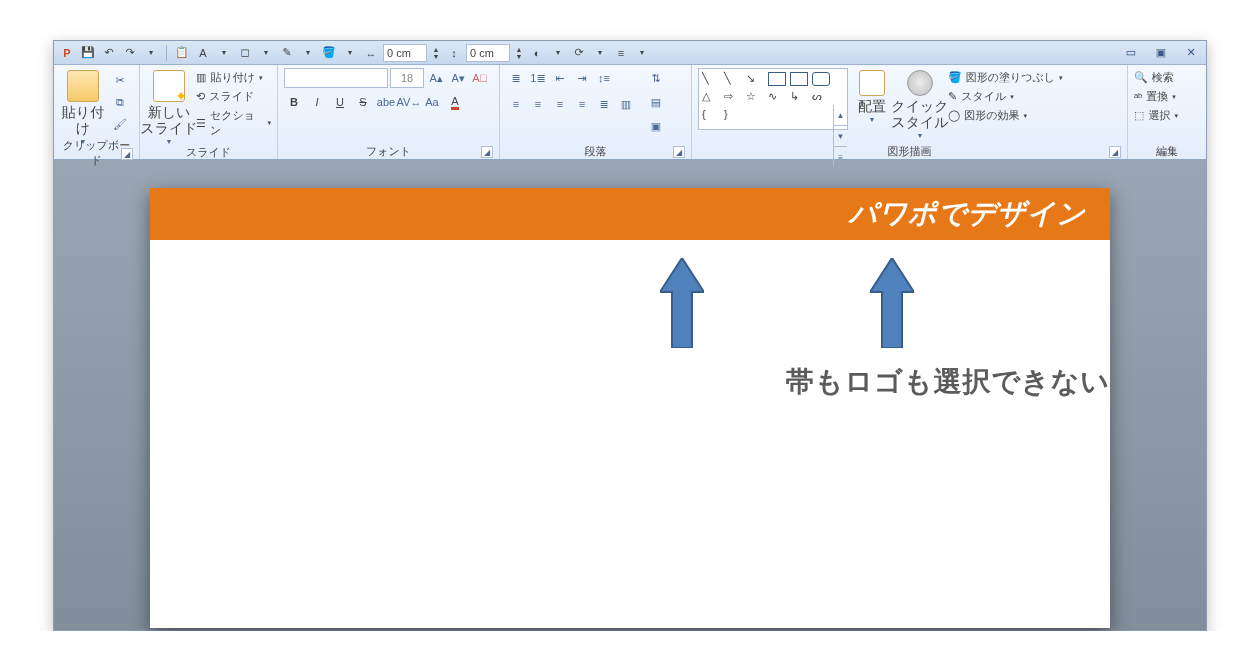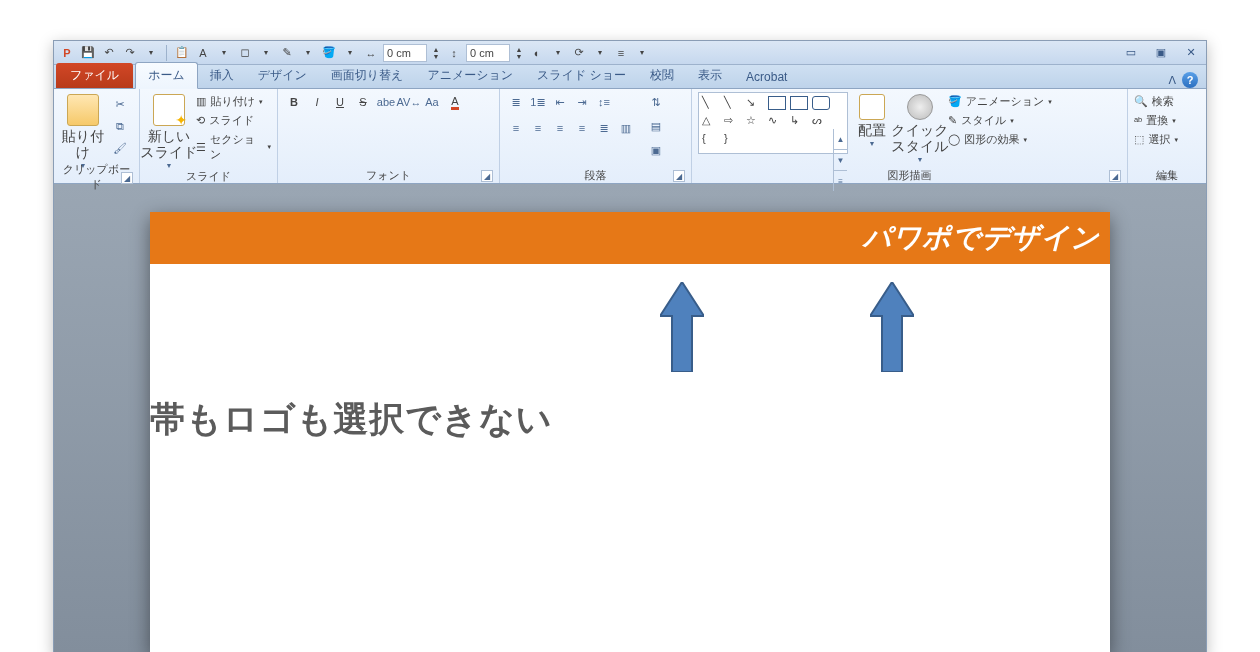--- a/index.html
+++ b/index.html
@@ -35,23 +35,23 @@
 .col{display:flex;flex-direction:column;gap:2px}
 .combo{height:20px;border:1px solid #aebfd5;background:#fff;display:flex;align-items:center;padding:0 4px;color:#888}
 .gallery{width:150px;height:62px;border:1px solid #aebfd5;background:#fff;padding:3px;display:flex;flex-wrap:wrap;gap:4px;align-content:flex-start}
 .gallery .sw{width:18px;height:14px;border:1px solid #385d8a}
 .gallery .ctrl{width:14px;height:62px;border-left:1px solid #aebfd5;margin:-3px -3px -3px auto;display:flex;flex-direction:column}
 .gallery .ctrl div{flex:1;display:flex;align-items:center;justify-content:center;color:#4c6a92;border-bottom:1px solid #aebfd5;font-size:8px}
 .txtmenu{display:flex;align-items:center;gap:4px;font-size:11px;color:#888}
 
 .workspace{background:#7f8b99;background:linear-gradient(#9aa6b3,#828e9c);height:470px;padding:28px 54px 0;display:flex;justify-content:center;align-items:flex-start}
 .slide{width:960px;height:440px;background:#fff;box-shadow:0 6px 18px rgba(0,0,0,.45);position:relative;overflow:hidden}
-.slide-band{position:absolute;left:0;right:0;top:0;height:52px;background:#e67817;display:flex;align-items:center;justify-content:flex-end;padding-right:10px}
+.slide-band{position:absolute;left:0;right:0;top:0;height:52px;background:#e67817;display:flex;align-items:center;justify-content:flex-end;padding-right:24px}
 .slide-band-text{color:#fff;font-weight:900;font-size:28px;letter-spacing:1px;font-style:italic;font-family:"Arial Black","Meiryo",sans-serif}
-.slide-caption{position:absolute;width:100%;text-align:left;top:184px;font-size:35px;font-weight:800;color:#5b5b5b;letter-spacing:1px}
+.slide-caption{position:absolute;width:100%;text-align:right;top:175px;font-size:28px;font-weight:800;color:#5b5b5b;letter-spacing:1px}
 .arrow{position:absolute;top:70px}
 .arrow svg{display:block}
 </style>
 </head>
 <body>
 
 <div class="app">
 
   <div class="titlebar">
     <div class="qat">
@@ -107,36 +107,20 @@
           <span style="font-size:8px">▾</span>
         </div>
     </div>
     <div class="win-controls">
       <div class="wbtn">▭</div>
       <div class="wbtn">▣</div>
       <div class="wbtn">✕</div>
     </div>
   </div>
 
-  <div class="tabstrip">
-    <div class="filetab">ファイル</div>
-    <div class="tab active">ホーム</div>
-    <div class="tab">挿入</div>
-    <div class="tab">デザイン</div>
-    <div class="tab">画面切り替え</div>
-    <div class="tab">アニメーション</div>
-    <div class="tab">スライド ショー</div>
-    <div class="tab">校閲</div>
-    <div class="tab">表示</div>
-    <div class="tab">Acrobat</div>
-    <div class="help">
-      <span style="color:#3a5a87">ᐱ</span>
-      <div class="helpq">?</div>
-    </div>
-  </div>
 
   <div class="ribbon">
 
     <div class="group" style="width:86px">
       <div class="body">
         <div class="bigbtn">
           <div class="ico" style="background:linear-gradient(#ffe7b3,#f6c96a)"></div>
           <div class="lbl">貼り付け</div>
           <span style="font-size:7px;color:#4c6a92">▼</span>
         </div>
@@ -180,20 +164,27 @@
         </div>
       </div>
       <div class="label">
           <span>スライド</span>
         </div>
     </div>
 
     <div class="group" style="width:222px">
       <div class="body">
         <div class="col" style="gap:4px;width:100%">
+          <div class="row">
+            <div class="combo" style="width:104px"></div>
+            <div class="combo" style="width:34px;justify-content:center">18</div>
+            <div class="minibtn">A▴</div>
+            <div class="minibtn">A▾</div>
+            <div class="minibtn" style="color:#c66">A⃠</div>
+          </div>
           <div class="row" style="gap:3px">
             <div class="minibtn">
                 <b>B</b>
               </div>
             <div class="minibtn">
                 <i>I</i>
               </div>
             <div class="minibtn">
                 <u>U</u>
               </div>
@@ -276,21 +267,21 @@
         </div>
         <div class="bigbtn" style="width:48px">
           <div class="ico" style="width:26px;height:26px;background:radial-gradient(#eee,#bbb);border-radius:50%;border:1px solid #999"></div>
           <div class="lbl" style="white-space:pre">クイック
 スタイル</div>
           <span style="font-size:7px;color:#4c6a92">▼</span>
         </div>
         <div class="col" style="gap:4px;padding-top:2px">
           <div class="txtmenu">
               <span>🪣</span>
-              <span>アニメーション</span> 
+              <span>図形の塗りつぶし</span> 
               <span style="font-size:7px">▾</span>
             </div>
           <div class="txtmenu">
               <span>✎</span>
               <span>スタイル</span> 
               <span style="font-size:7px">▾</span>
             </div>
           <div class="txtmenu">
               <span>◯</span>
               <span>図形の効果</span> 

